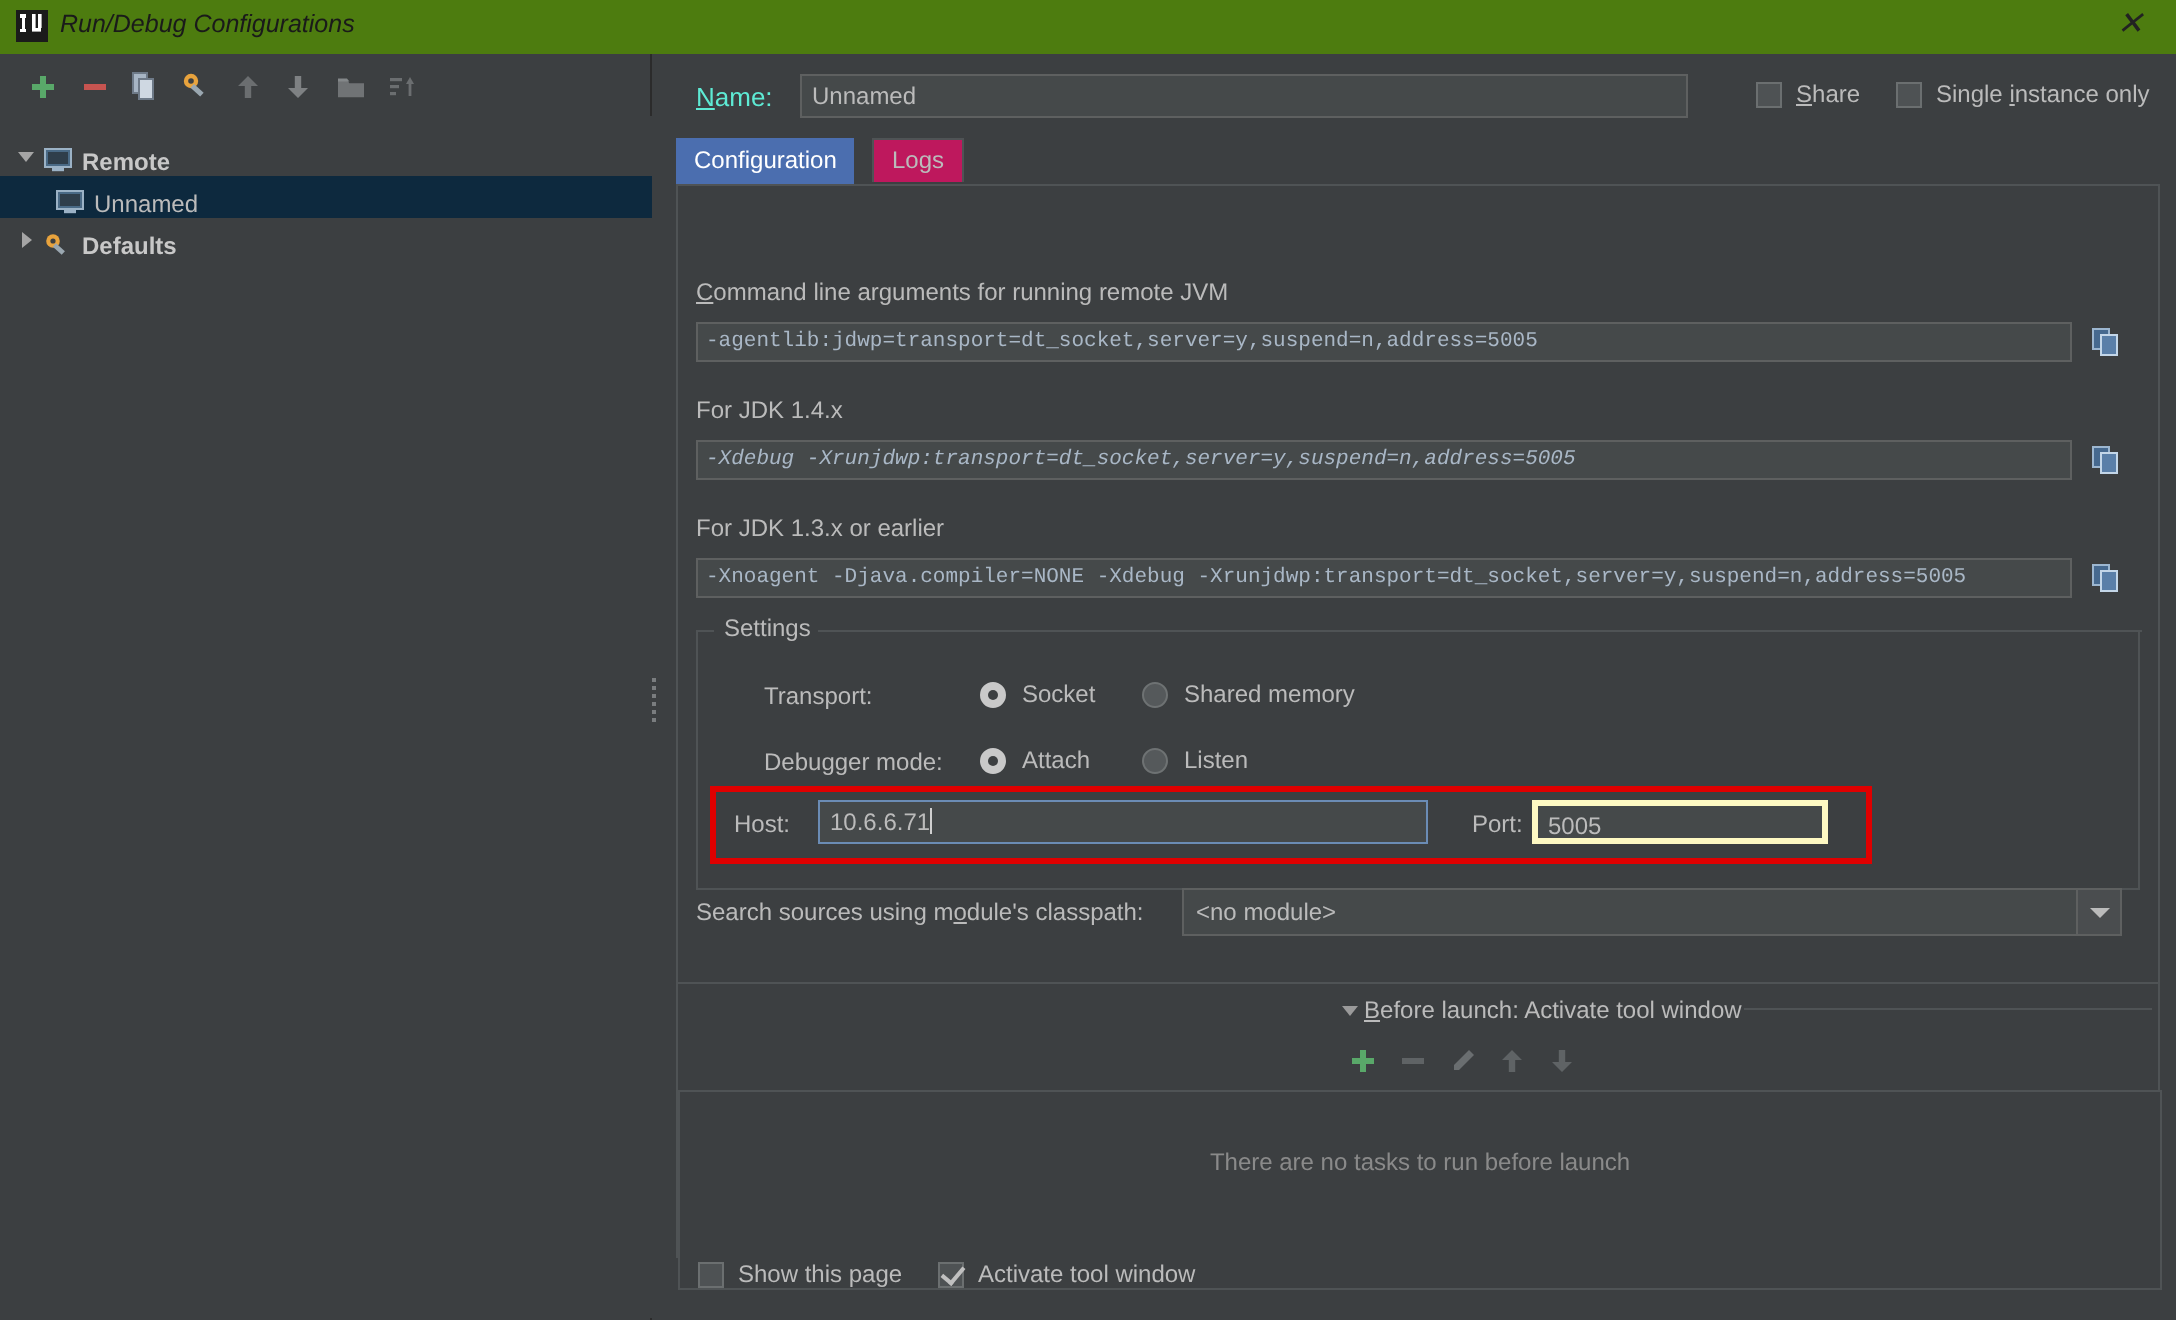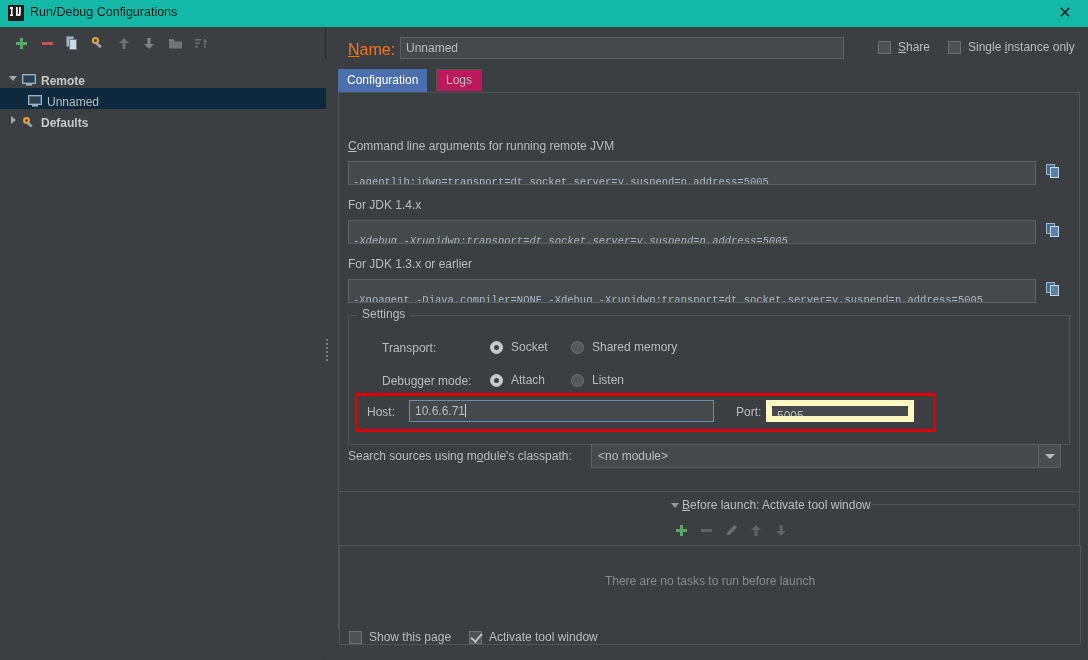--- a/index.html
+++ b/index.html
@@ -9,22 +9,23 @@
     background: #3c3f41;
     font-family: "Liberation Sans", sans-serif;
     font-size: 12px;
     color: #bbbbbb;
     overflow: hidden;
   }
 
   
   #titlebar {
     position: absolute; left: 0; top: 0; width: 1088px; height: 34px;
-    background: #14b8a6;
+    background: #4d7c0f;
     border-bottom: 1px solid #d0d0d0;
+    font-style: italic;
   }
   #titlebar .tb-icon {
     position: absolute; left: 8px; top: 5px; width: 16px; height: 16px;
   }
   #titlebar .tb-title {
     position: absolute; left: 30px; top: 5px;
     font-size: 12.5px; color: #1a1a1a;
     font-family: "Liberation Sans", sans-serif;
     white-space: nowrap;
   }
@@ -79,21 +80,21 @@
     display:block; width:2px; height:2px; background:#7a7d7f; margin:2px 0 0 1px;
   }
 
   
   #rightpanel {
     position: absolute; left: 330px; top: 0; width: 758px; height: 633px;
   }
 
   
   #namerow { position: absolute; left: 8px; top: 10px; width: 750px; height: 24px; }
-  #name-label { position: absolute; left: 10px; top: 4px; font-size:16px; color:#f97316; }
+  #name-label { position: absolute; left: 10px; top: 4px; font-size:13px; color:#5eead4; }
   #name-input {
     position: absolute; left: 62px; top: 0px; width: 444px; height: 22px;
     background: #45494a; border: 1px solid #5e6060; color: #bbbbbb;
     font-family: "Liberation Sans", sans-serif; font-size: 12px;
     padding: 0 5px; line-height: 20px;
   }
   .cbx {
     width: 13px; height: 13px; background: #4e5254; border: 1px solid #6b6f70;
     display: inline-block; position: relative;
   }
@@ -121,21 +122,21 @@
   #configbox {
     position: absolute; left: 8px; top: 65px; width: 742px; height: 537px;
     border: 1px solid #4f5355; background: #3c3f41;
   }
 
   .sect-label { position: absolute; font-size: 12px; color: #bbbbbb; white-space: nowrap; }
   .argfield {
     position: absolute; height: 20px; background: #45494a;
     border: 1px solid #5e6060; color: #a9b7c6;
     font-family: "Liberation Mono", monospace; font-size: 10.5px;
-    line-height: 18px; padding: 11px 4px; white-space: nowrap; overflow: hidden;
+    line-height: 18px; padding: 0 4px; white-space: nowrap; overflow: hidden;
   }
   .copybtn {
     position: absolute; width: 22px; height: 22px;
     display: flex; align-items: center; justify-content: center;
   }
 
   
   #settings-group {
     position: absolute; left: 9px; top: 222px; width: 722px; height: 130px;
     border: 1px solid #4f5355; border-top: none;
@@ -159,21 +160,21 @@
   }
   .radio.off { background: #55595b; border: 1px solid #6e7273; }
   .rlbl { position: absolute; font-size: 12px; color: #bbbbbb; }
 
   .txtfield {
     position: absolute; height: 22px; background: #45494a;
     border: 1px solid #6b8cb5; color: #bbbbbb;
     font-family: "Liberation Sans", sans-serif; font-size: 12px;
     line-height: 20px; padding: 0 5px; white-space: nowrap; overflow: hidden;
   }
-  .txtfield.plain { border: 6px solid #fef9c3; }
+  .txtfield.plain { border: 3px solid #fef9c3; }
   .caret {
     display:inline-block; width:1px; height:13px; background:#cfcfcf;
     vertical-align:-2px; margin-left:0px;
   }
 
   
   #redbox {
     position: absolute; left: 355px; top: 366px; width: 581px; height: 39px;
     border: 3px solid #e00000;
   }

